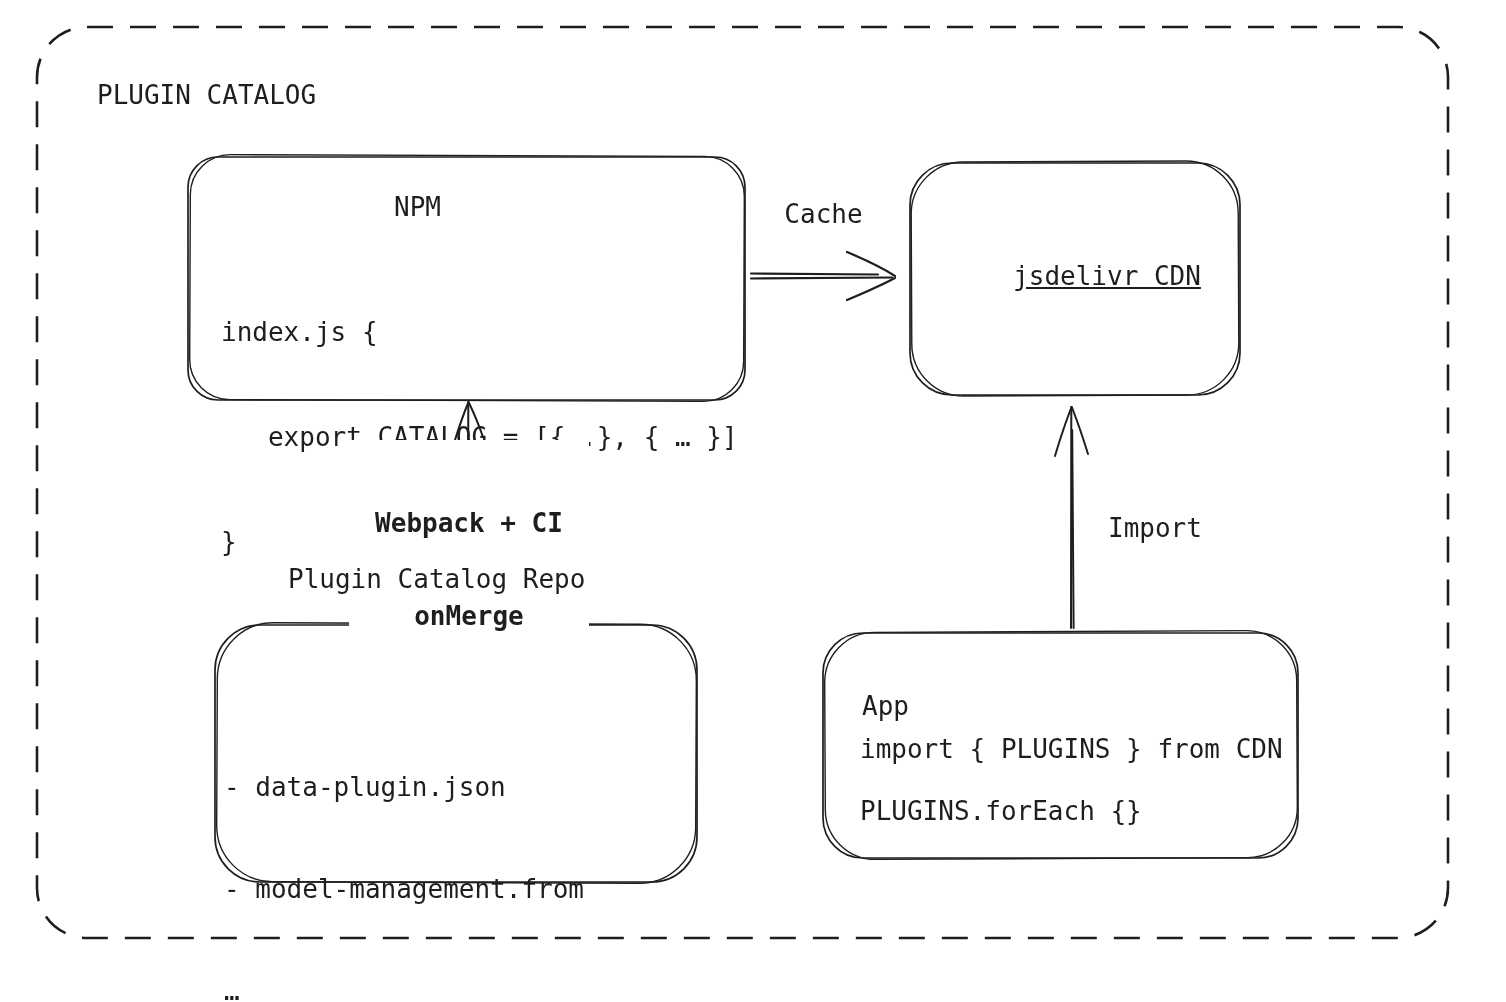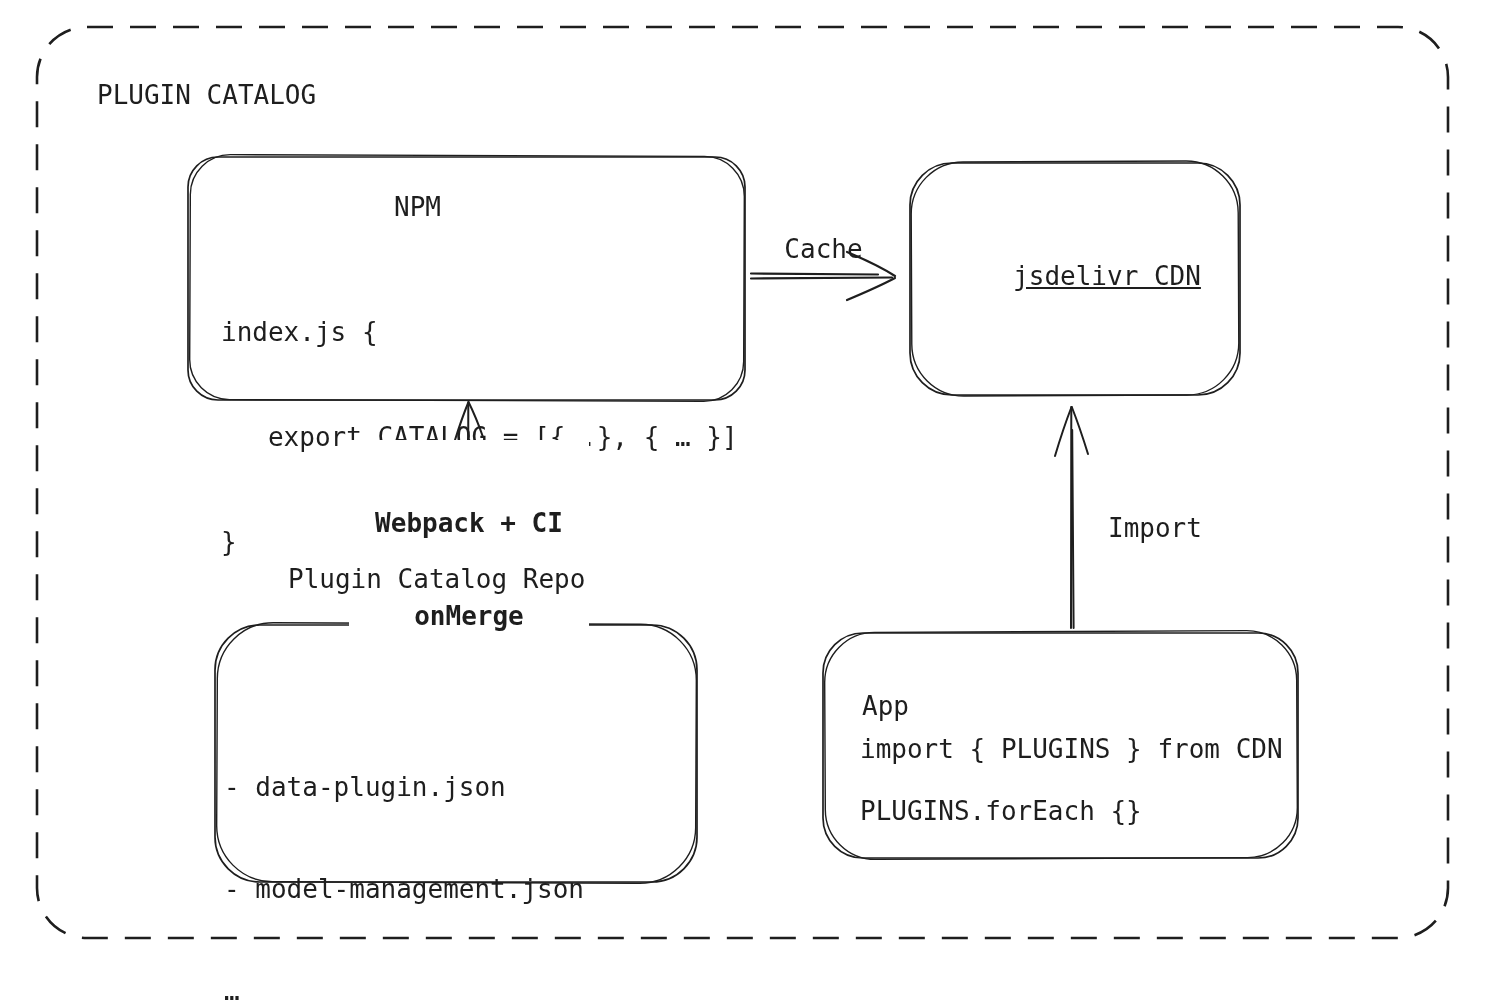--- a/index.html
+++ b/index.html
@@ -98,31 +98,31 @@
 
   <div class="txt center" style="left:188px; top:192px; width:459px;">NPM</div>
   <div class="txt code-block" style="left:221px; top:245px;">
     <div>index.js {</div>
     <div>   export CATALOG = [{..}, { … }]</div>
     <div>}</div>
   </div>
 
   <div class="txt center" style="left:910px; top:261px; width:394px;text-decoration:underline;">jsdelivr CDN</div>
 
-  <div class="txt center" style="left:750px; top:199px; width:147px;margin-top:35px;">Cache</div>
+  <div class="txt center" style="left:750px; top:199px; width:147px;">Cache</div>
 
   <div class="txt center edge-label-stacked" style="left:349px; top:440px; width:240px;">
     <div>Webpack + CI</div>
     <div>onMerge</div>
   </div>
 
   <div class="txt" style="left:288px; top:564px;">Plugin Catalog Repo</div>
   <div class="txt file-list" style="left:224px; top:702px;">
     <div>- data-plugin.json</div>
-    <div>- model-management.json</div>
+    <div>- model-management.from</div>
     <div>…</div>
   </div>
 
   <div class="txt" style="left:862px; top:679px;margin-top:12px;">App</div>
   <div class="txt" style="left:860px; top:734px;">import { PLUGINS } from CDN</div>
   <div class="txt" style="left:860px; top:796px;">PLUGINS.forEach {}</div>
 
   <div class="txt" style="left:1108px; top:513px;">Import</div>
 
 </div>

